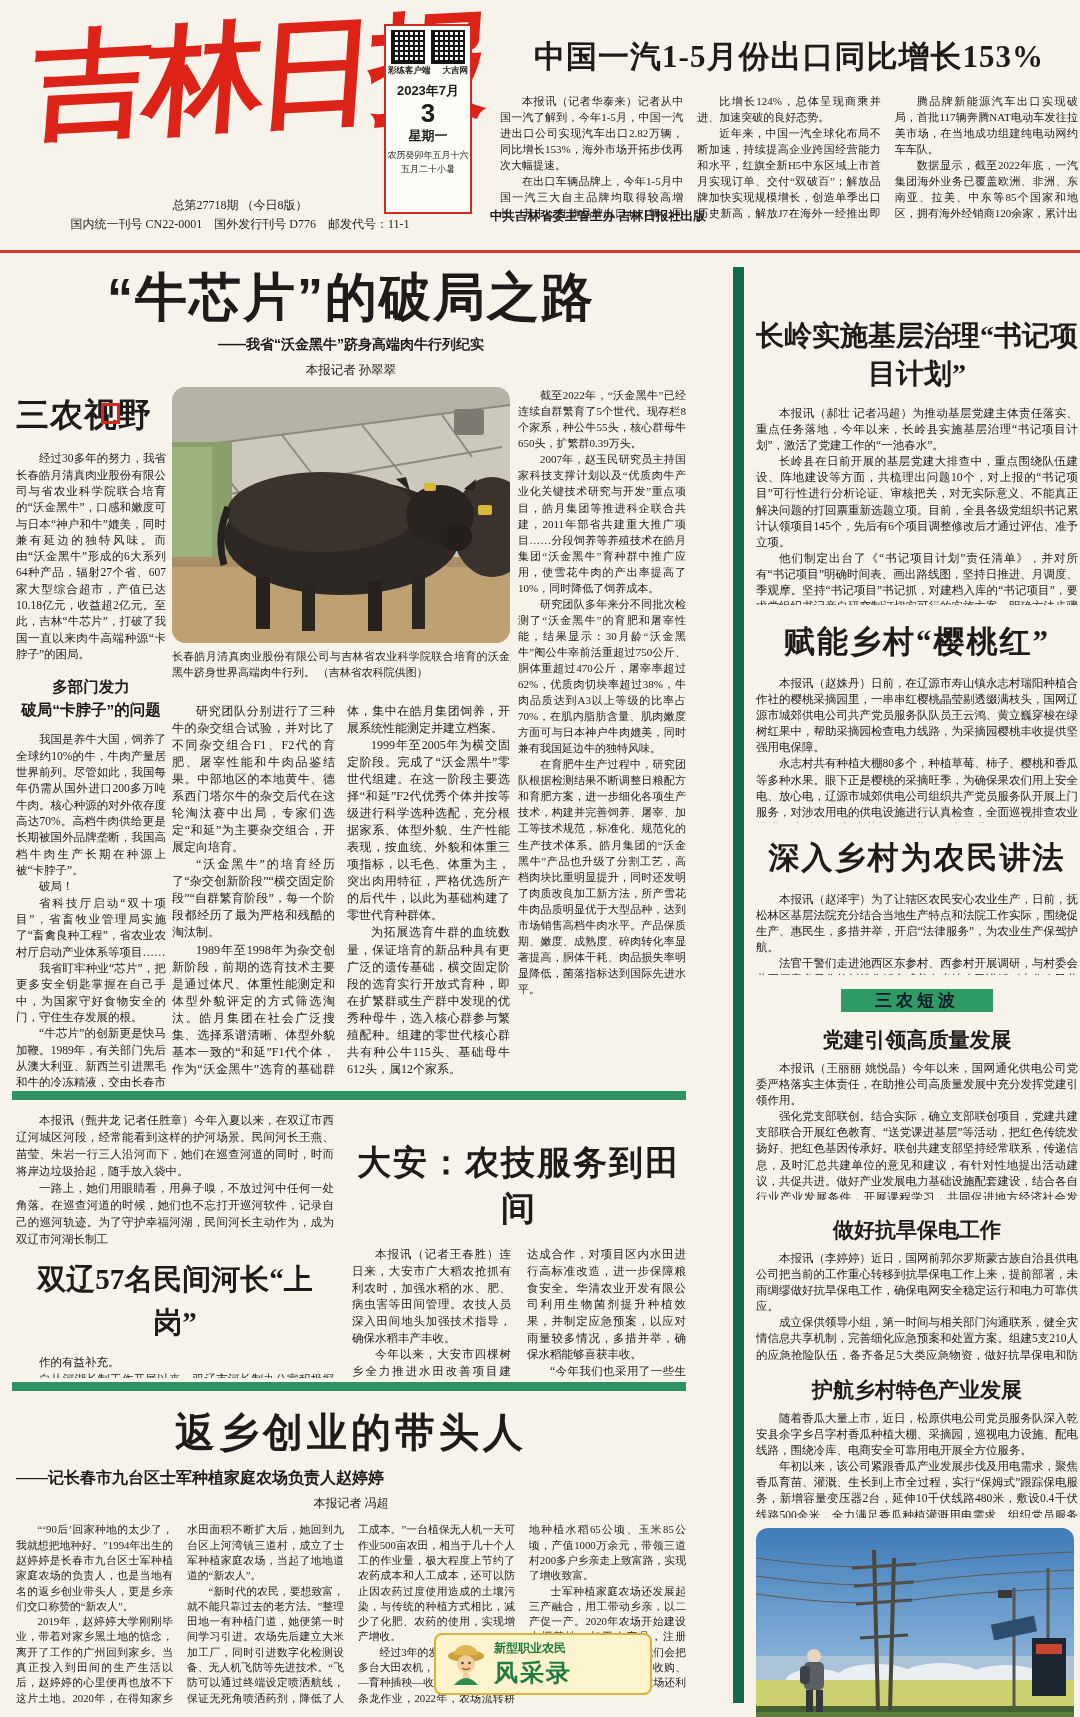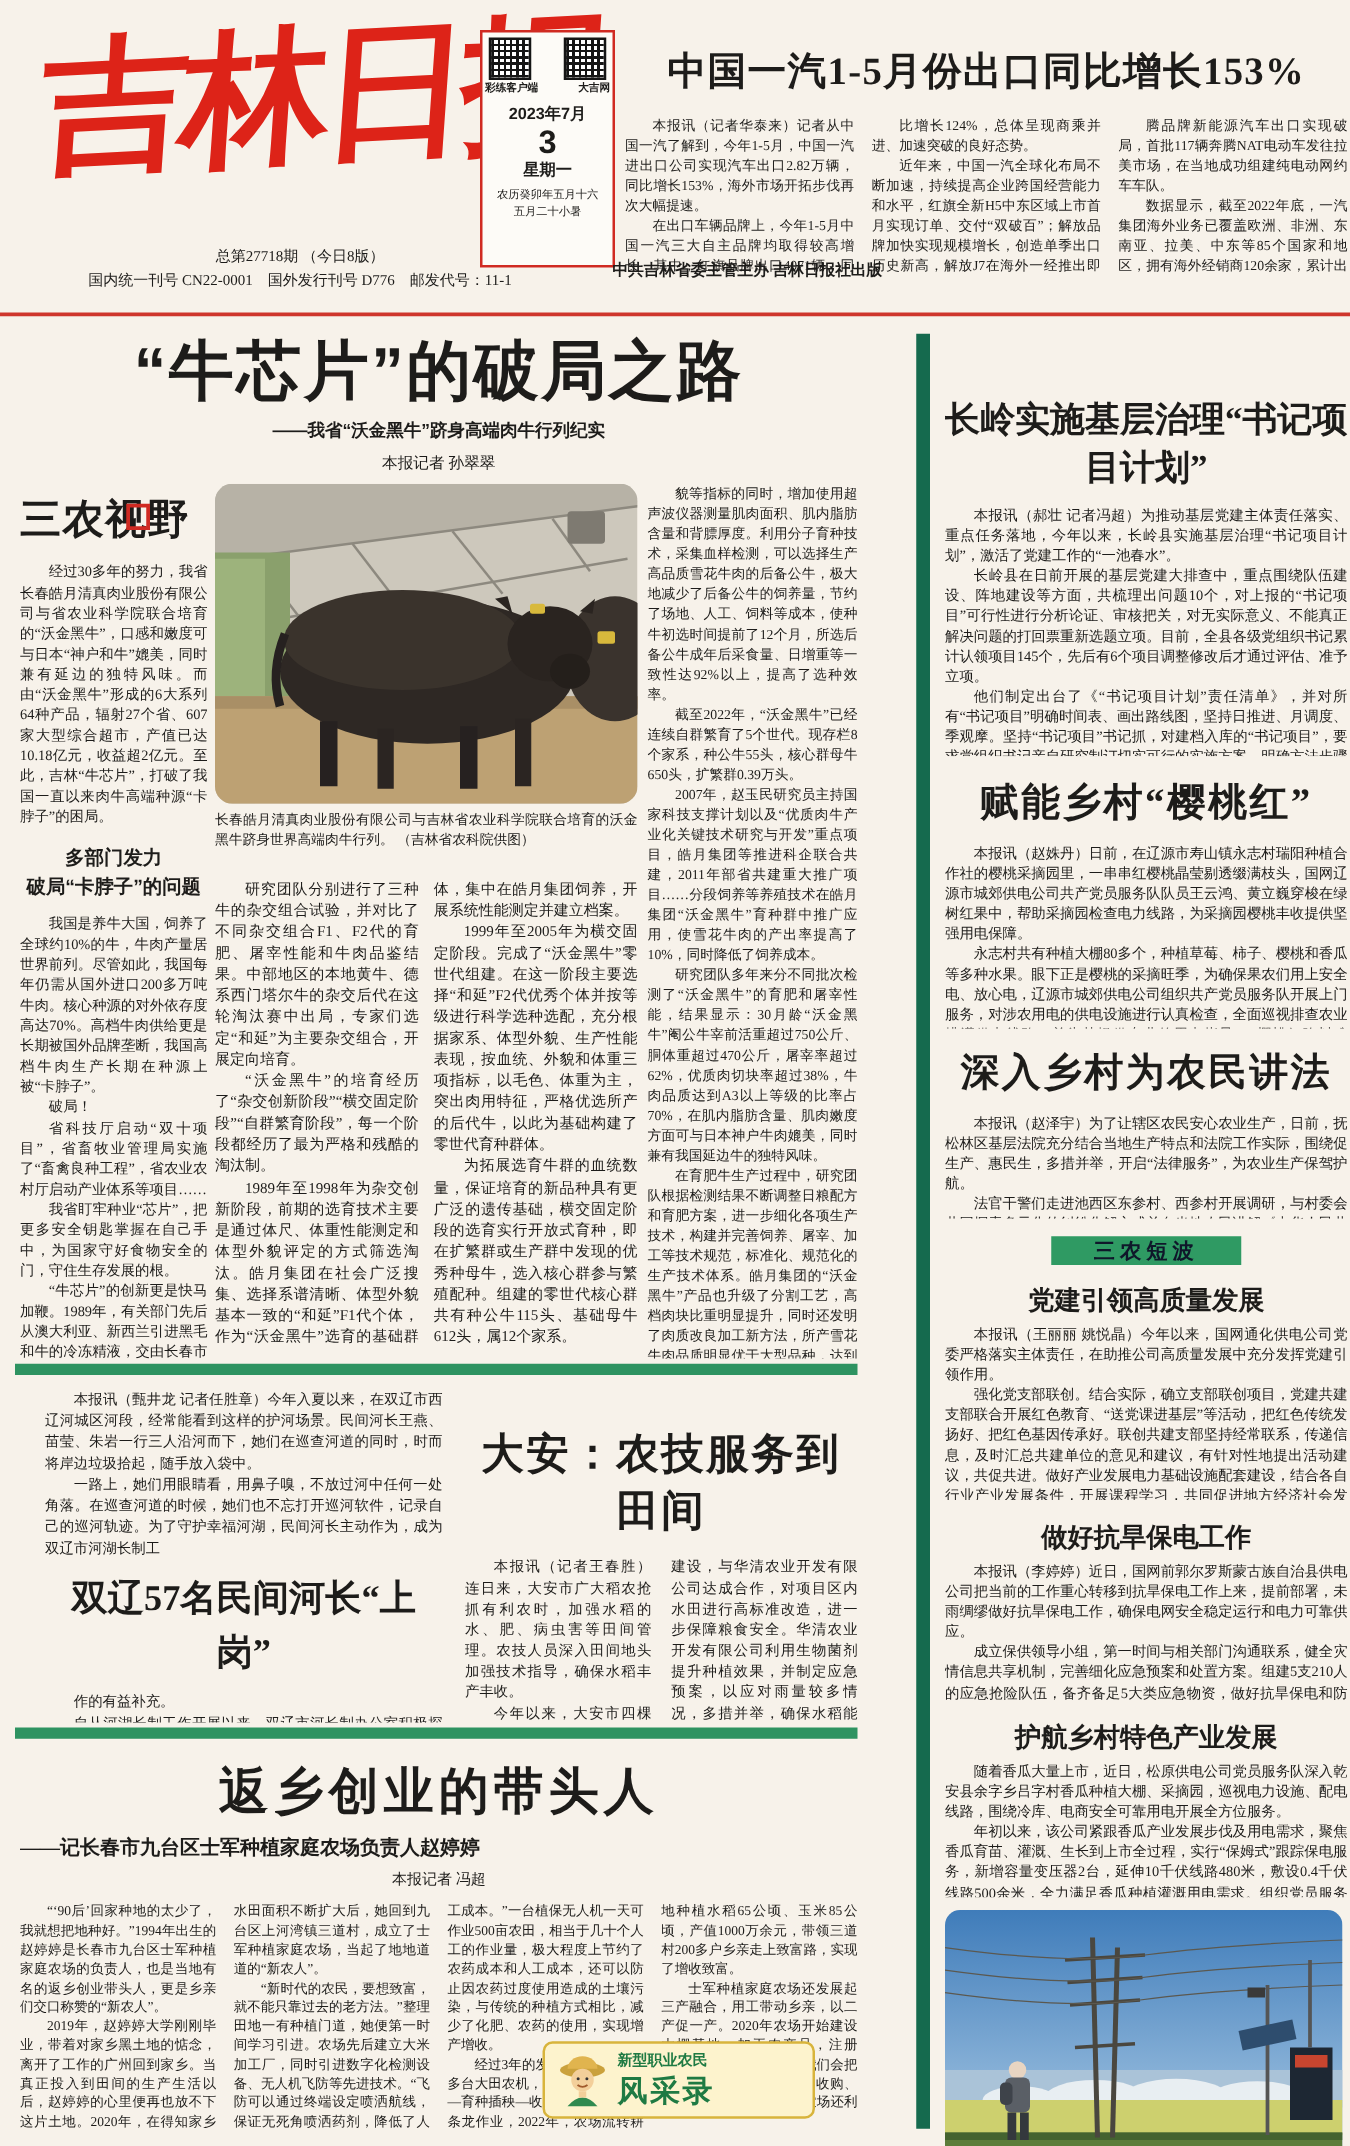--- a/index.html
+++ b/index.html
@@ -5,21 +5,21 @@
   html,body{margin:0;padding:0;}
   .page{position:relative;width:1080px;height:1717px;background:#f7f2ea;overflow:hidden;
         font-family:"Liberation Serif","DejaVu Serif",serif;color:#1d1c1a;}
   .sans{font-family:"Liberation Sans","DejaVu Sans",sans-serif;}
   p{margin:0;text-indent:2em;}
   
   .header{position:relative;height:250px;}
   .brand{position:absolute;left:34px;top:18px;font-size:118px;line-height:1;color:#dd2318;
          font-weight:bold;letter-spacing:-6px;transform:skewX(-7deg) rotate(-3deg);white-space:nowrap;}
   .issue{position:absolute;left:40px;top:196px;width:400px;text-align:center;font-size:12px;line-height:1.6;}
-  .datebox{position:absolute;left:384px;top:24px;width:108px;height:190px;border:2px solid #d02a22;
+  .datebox{position:absolute;left:384px;top:24px;width:88px;height:190px;border:2px solid #d02a22;
            background:#fdfbf7;text-align:center;box-sizing:border-box;padding-top:4px;}
   .qrrow{display:flex;justify-content:space-between;padding:0 5px;}
   .qr{width:34px;height:34px;box-sizing:border-box;border:2px solid #151515;
       background:repeating-linear-gradient(90deg,#151515 0 2px,transparent 2px 5px),
                  repeating-linear-gradient(0deg,#151515 0 2px,#ffffff 2px 5px);}
   .qrlabels{display:flex;justify-content:space-between;padding:1px 2px 0 2px;font-size:8.5px;font-weight:bold;}
   .d-ym{font-size:13px;font-weight:bold;margin-top:5px;}
   .d-day{font-size:26px;font-weight:bold;line-height:1.05;}
   .d-week{font-size:13px;font-weight:bold;margin-bottom:4px;}
   .d-lunar{font-size:9px;line-height:1.5;}
@@ -48,21 +48,21 @@
   .snhead{text-align:center;font-size:15.5px;font-weight:900;line-height:1.45;margin:14px 0 10px 0;}
   .midcol{width:338px;flex:none;margin-left:6px;}
   .photo1{width:338px;height:256px;border-radius:14px;overflow:hidden;display:block;}
   .photocap{margin-top:6px;font-size:11px;line-height:1.45;text-align:justify;}
   .twocol{margin-top:22px;height:394px;overflow:hidden;column-count:2;column-gap:12px;
           font-size:12px;line-height:1.42;text-align:justify;}
   .rightflow{flex:1;margin-left:8px;font-size:11px;line-height:1.46;text-align:justify;height:700px;overflow:hidden;}
   .greenhr{height:9px;background:#2e9361;margin:4px 0 0 -4px;}
   
   .secondrow{display:flex;gap:18px;padding-top:12px;height:266px;overflow:hidden;}
-  .shuangliao{width:318px;flex:none;font-size:11.5px;line-height:1.48;text-align:justify;margin-left:20px;}
+  .shuangliao{width:318px;flex:none;font-size:11.5px;line-height:1.48;text-align:justify;}
   .sl-head{text-align:center;font-size:29px;font-weight:900;margin:10px 0;letter-spacing:0px;}
   .daan{flex:1;}
   .da-head{text-align:center;font-size:34px;font-weight:900;letter-spacing:2px;margin:28px 0 14px 0;}
   .da-cols{column-count:2;column-gap:16px;font-size:11.5px;line-height:1.45;text-align:justify;height:158px;overflow:hidden;}
   
   .fanxiang{position:relative;padding-top:14px;height:318px;overflow:hidden;}
   .fx-head{text-align:center;font-size:40px;font-weight:900;letter-spacing:4px;}
   .fx-sub{text-align:left;font-size:16px;font-weight:bold;margin-top:8px;}
   .fx-by{text-align:center;font-size:12px;margin-top:6px;}
   .fx-cols{margin-top:10px;column-count:4;column-gap:14px;font-size:10.8px;line-height:1.42;
@@ -205,21 +205,20 @@
                 <p>“沃金黑牛”的培育经历了“杂交创新阶段”“横交固定阶段”“自群繁育阶段”，每一个阶段都经历了最为严格和残酷的淘汰制。</p>
                 <p>1989年至1998年为杂交创新阶段，前期的选育技术主要是通过体尺、体重性能测定和体型外貌评定的方式筛选淘汰。皓月集团在社会广泛搜集、选择系谱清晰、体型外貌基本一致的“和延”F1代个体，作为“沃金黑牛”选育的基础群体，集中在皓月集团饲养，开展系统性能测定并建立档案。</p>
                 <p>1999年至2005年为横交固定阶段。完成了“沃金黑牛”零世代组建。在这一阶段主要选择“和延”F2代优秀个体并按等级进行科学选种选配，充分根据家系、体型外貌、生产性能表现，按血统、外貌和体重三项指标，以毛色、体重为主，突出肉用特征，严格优选所产的后代牛，以此为基础构建了零世代育种群体。</p>
                 <p>为拓展选育牛群的血统数量，保证培育的新品种具有更广泛的遗传基础，横交固定阶段的选育实行开放式育种，即在扩繁群或生产群中发现的优秀种母牛，选入核心群参与繁殖配种。组建的零世代核心群共有种公牛115头、基础母牛612头，属12个家系。</p>
               </div>
 
           </div>
         </div>
 
         <div class="rightflow">
-            <p>貌等指标的同时，增加使用超声波仪器测量肌肉面积、肌内脂肪含量和背膘厚度。利用分子育种技术，采集血样检测，可以选择生产高品质雪花牛肉的后备公牛，极大地减少了后备公牛的饲养量，节约了场地、人工、饲料等成本，使种牛初选时间提前了12个月，所选后备公牛成年后采食量、日增重等一致性达92%以上，提高了选种效率。</p>
             <p>截至2022年，“沃金黑牛”已经连续自群繁育了5个世代。现存栏8个家系，种公牛55头，核心群母牛650头，扩繁群0.39万头。</p>
             <p>2007年，赵玉民研究员主持国家科技支撑计划以及“优质肉牛产业化关键技术研究与开发”重点项目，皓月集团等推进科企联合共建，2011年部省共建重大推广项目……分段饲养等养殖技术在皓月集团“沃金黑牛”育种群中推广应用，使雪花牛肉的产出率提高了10%，同时降低了饲养成本。</p>
             <p>研究团队多年来分不同批次检测了“沃金黑牛”的育肥和屠宰性能，结果显示：30月龄“沃金黑牛”阉公牛宰前活重超过750公斤、胴体重超过470公斤，屠宰率超过62%，优质肉切块率超过38%，牛肉品质达到A3以上等级的比率占70%，在肌内脂肪含量、肌肉嫩度方面可与日本神户牛肉媲美，同时兼有我国延边牛的独特风味。</p>
             <p>在育肥牛生产过程中，研究团队根据检测结果不断调整日粮配方和育肥方案，进一步细化各项生产技术，构建并完善饲养、屠宰、加工等技术规范，标准化、规范化的生产技术体系。皓月集团的“沃金黑牛”产品也升级了分割工艺，高档肉块比重明显提升，同时还发明了肉质改良加工新方法，所产雪花牛肉品质明显优于大型品种，达到市场销售高档牛肉水平。产品保质期、嫩度、成熟度、碎肉转化率显著提高，胴体干耗、肉品损失率明显降低，菌落指标达到国际先进水平。</p>
           </div>
       </div>
 
       <div class="greenhr"></div>
 
       <div class="secondrow">

